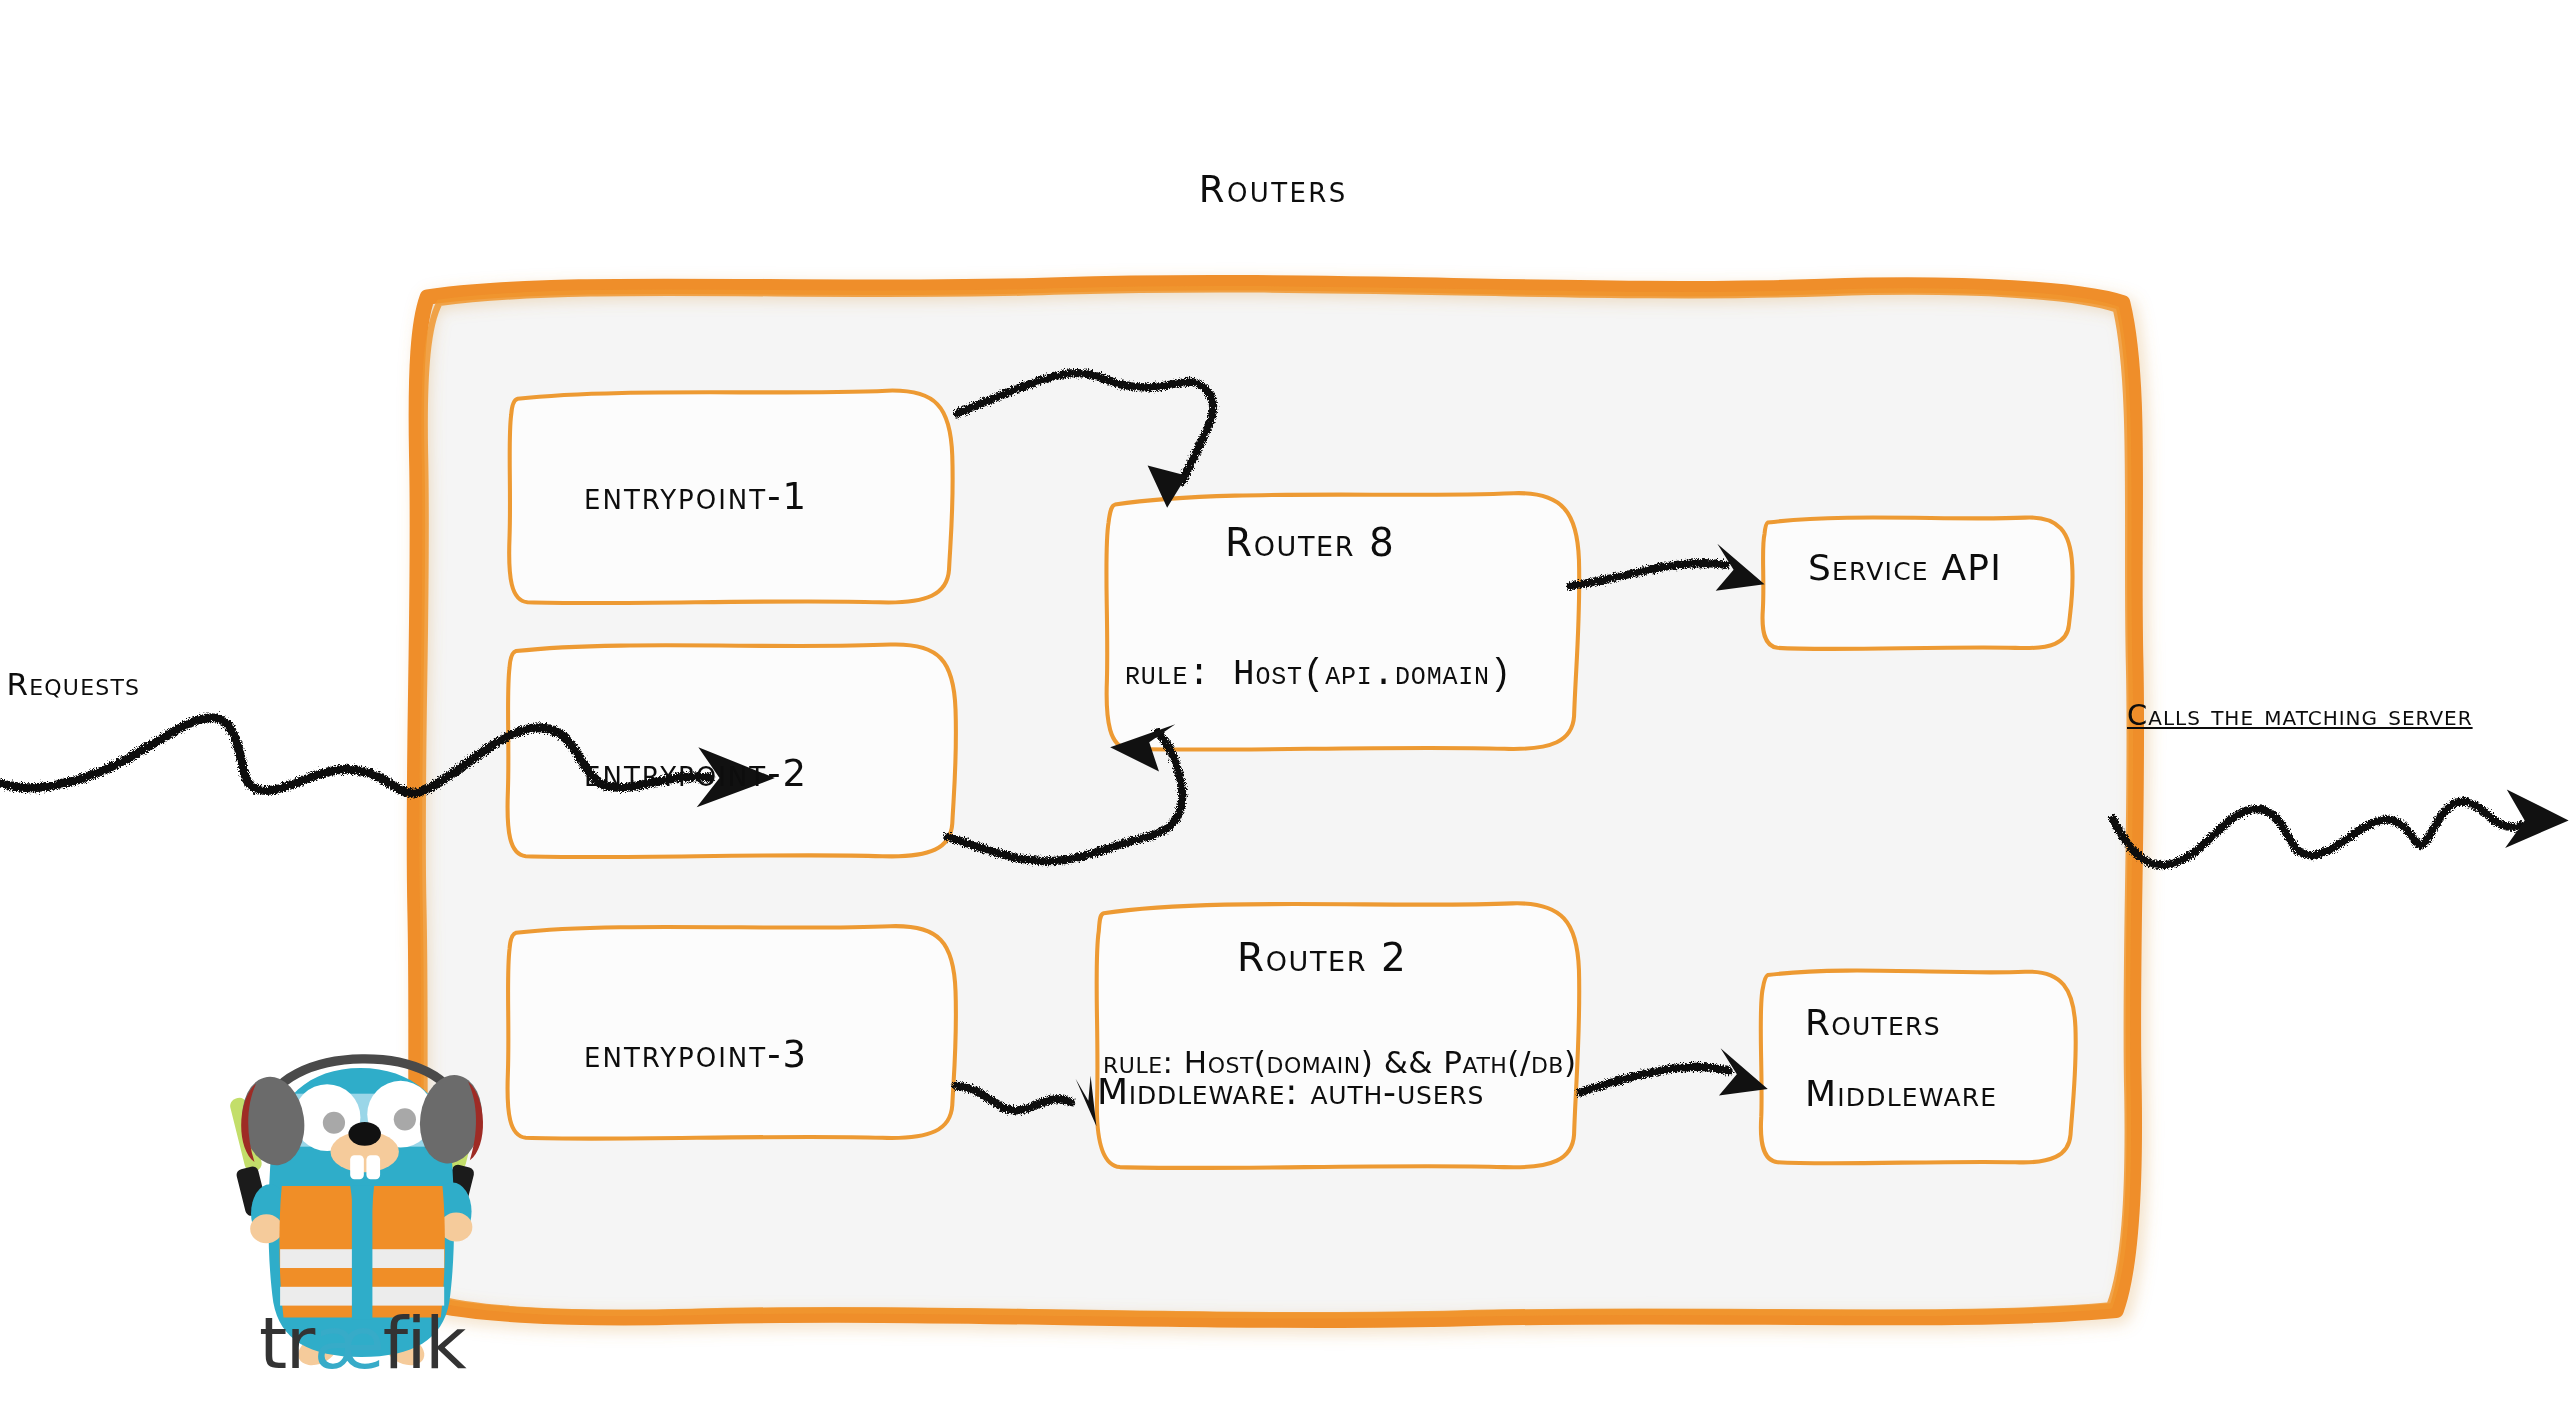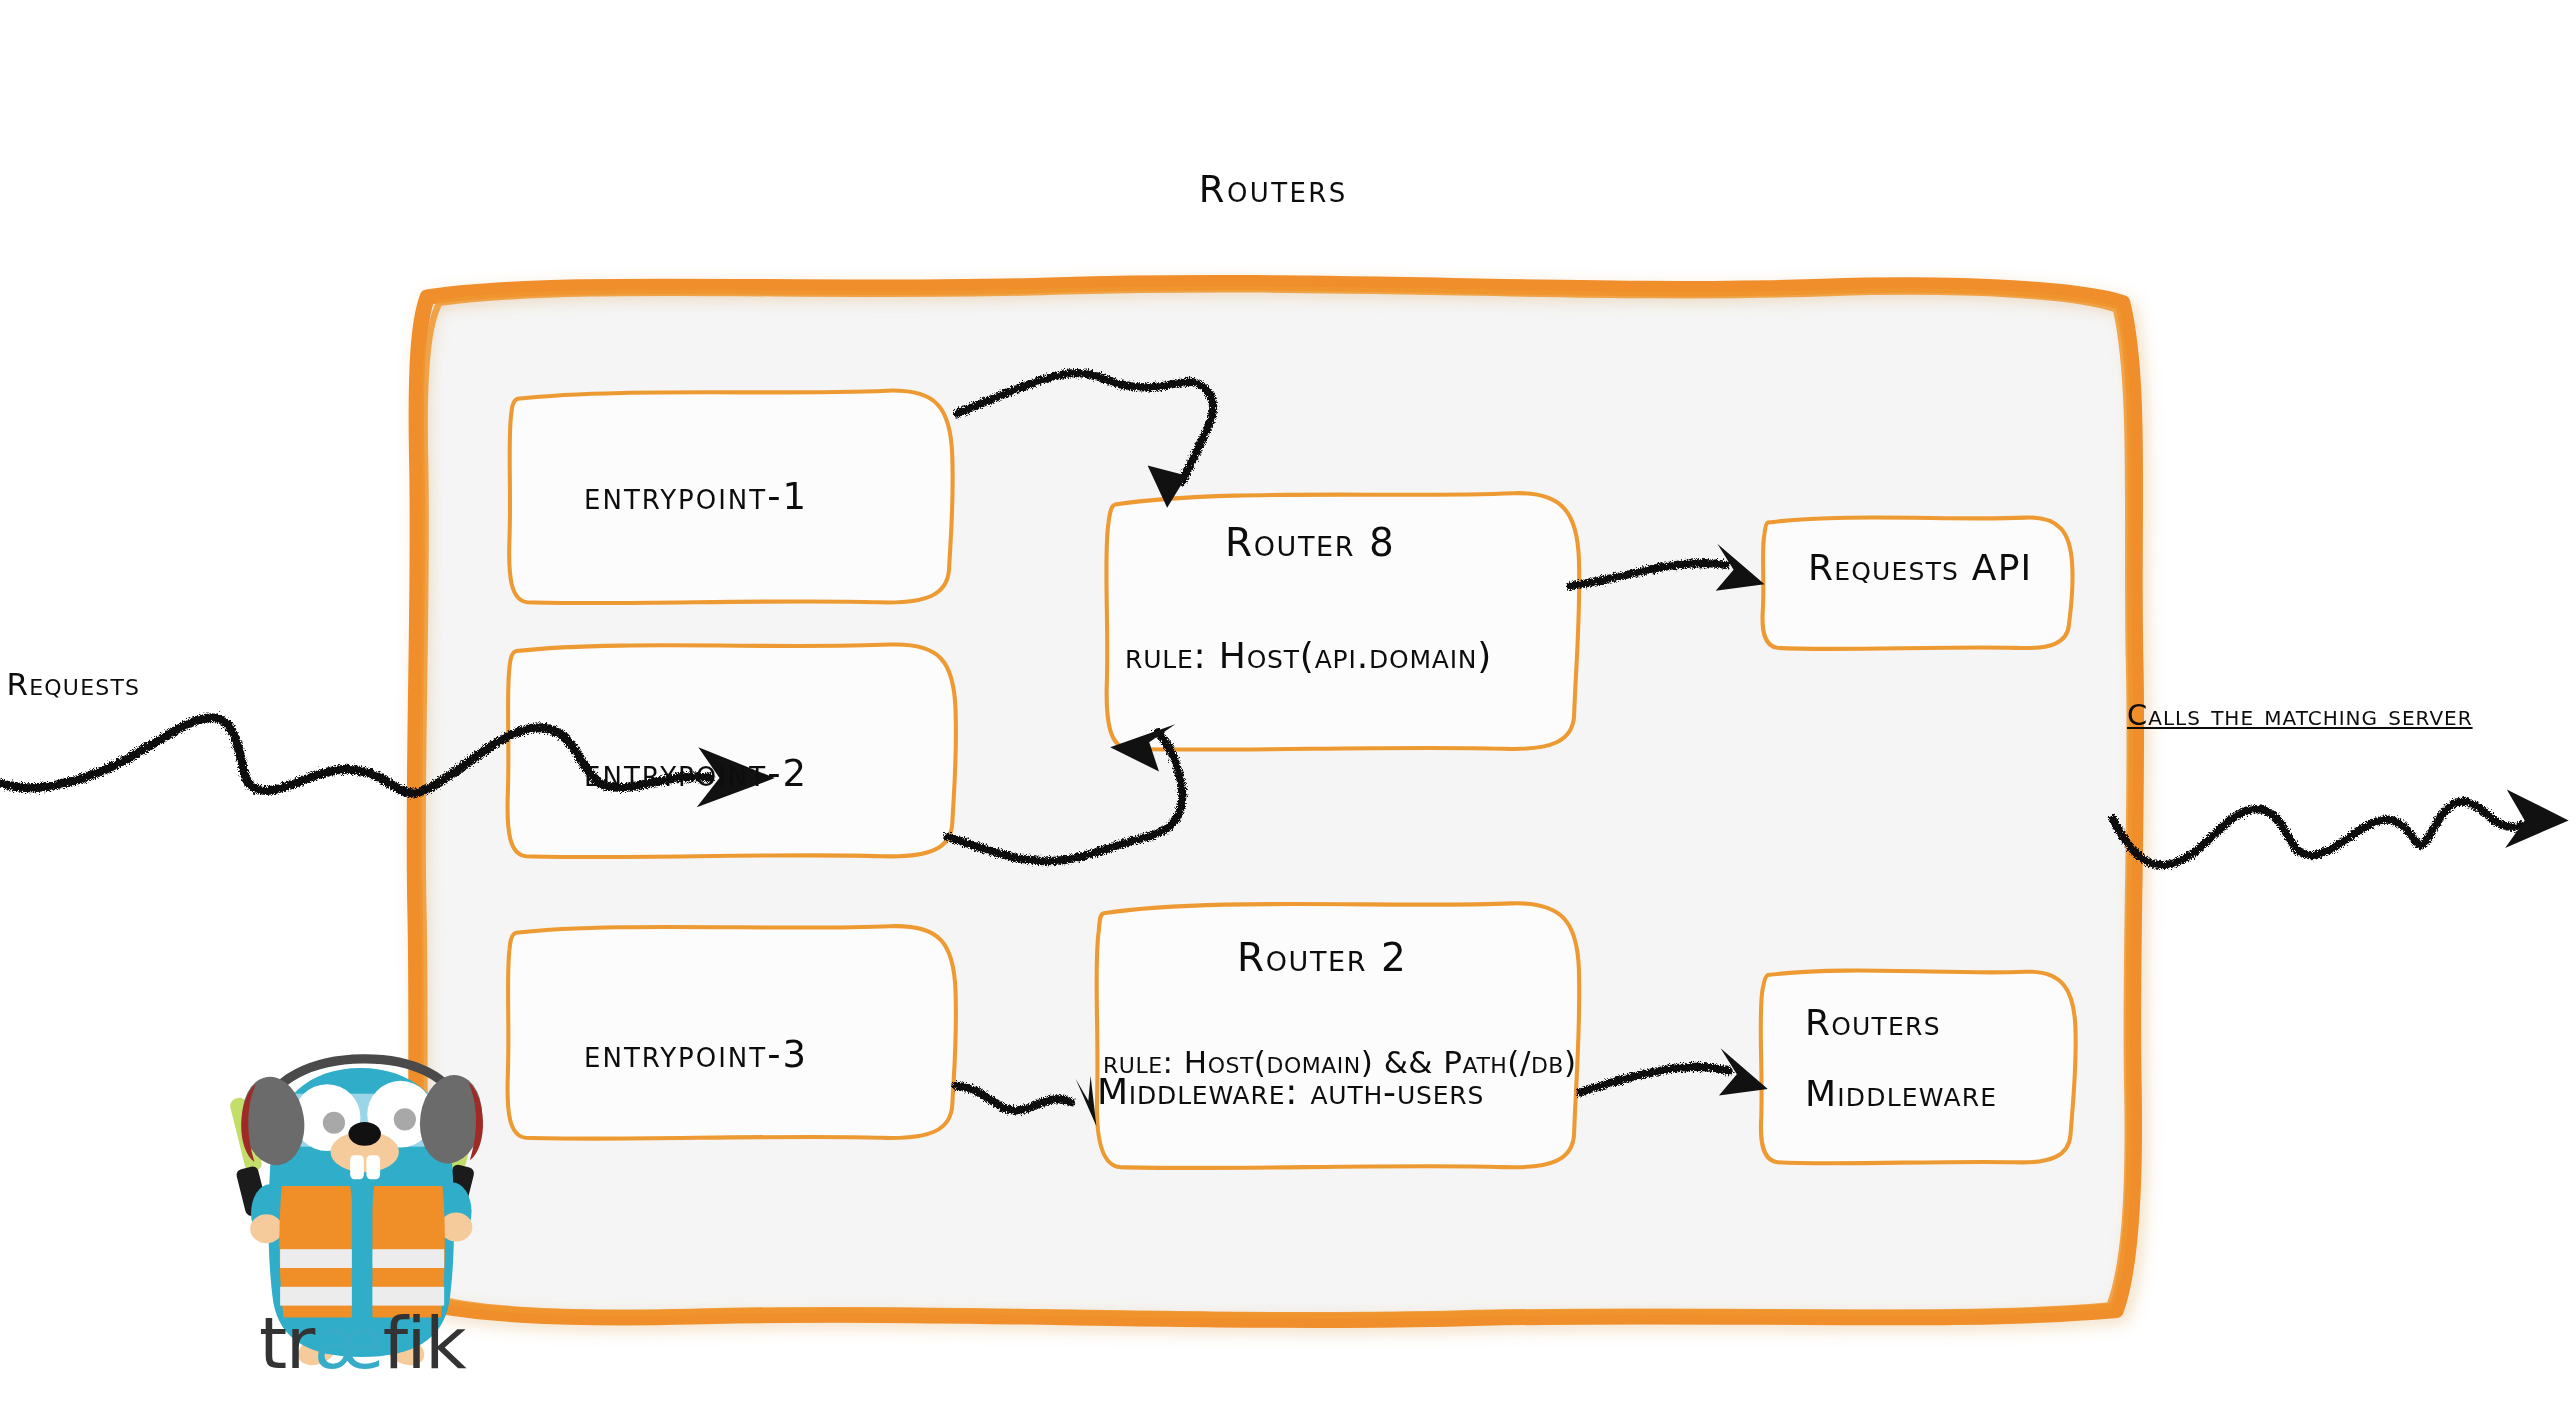--- a/index.html
+++ b/index.html
@@ -69,23 +69,24 @@
   #ep1-label { left: 584px; top: 476px; }
   #ep2-label { left: 584px; top: 753px; text-align: right; }
   #ep3-label { left: 584px; top: 1034px; }
 
   #router1-title {
     left: 1225px; top: 521px;
     font-size: 39px;
     letter-spacing: 1.6px;
   }
   #router1-rule {
-    left: 1125px; top: 635px;
+    left: 1125px; top: 654px;
     font-size: 36px;
     letter-spacing: 0.8px;
+    font-family: Liberation Mono, monospace;
   }
 
   #router2-title {
     left: 1237px; top: 936px;
     font-size: 39px;
     letter-spacing: 1.6px;
   }
   #router2-rule {
     left: 1103px; top: 1014px;
     font-size: 31px;
@@ -333,18 +334,18 @@
 <div class="abs hand ep-label" id="ep2-label">entrypoint-2</div>
 <div class="abs hand ep-label" id="ep3-label">entrypoint-3</div>
 
 <div class="abs hand" id="router1-title">Router 8</div>
 <div class="abs hand" id="router1-rule">rule: Host(api.domain)</div>
 
 <div class="abs hand" id="router2-title">Router 2</div>
 <div class="abs hand" id="router2-rule">rule: Host(domain) &amp;&amp; Path(/db)</div>
 <div class="abs hand" id="router2-middleware">Middleware: auth-users</div>
 
-<div class="abs hand" id="service-api-label">Requests API</div>
+<div class="abs hand" id="service-api-label">Service API</div>
 <div class="abs hand" id="service-dash-line1">Routers</div>
 <div class="abs hand" id="service-dash-line2">Middleware</div>
 
 <div id="traefik-wordmark"><span>tr</span><span class="ae">æ</span><span>fik</span></div>
 
 
 </body></html>

